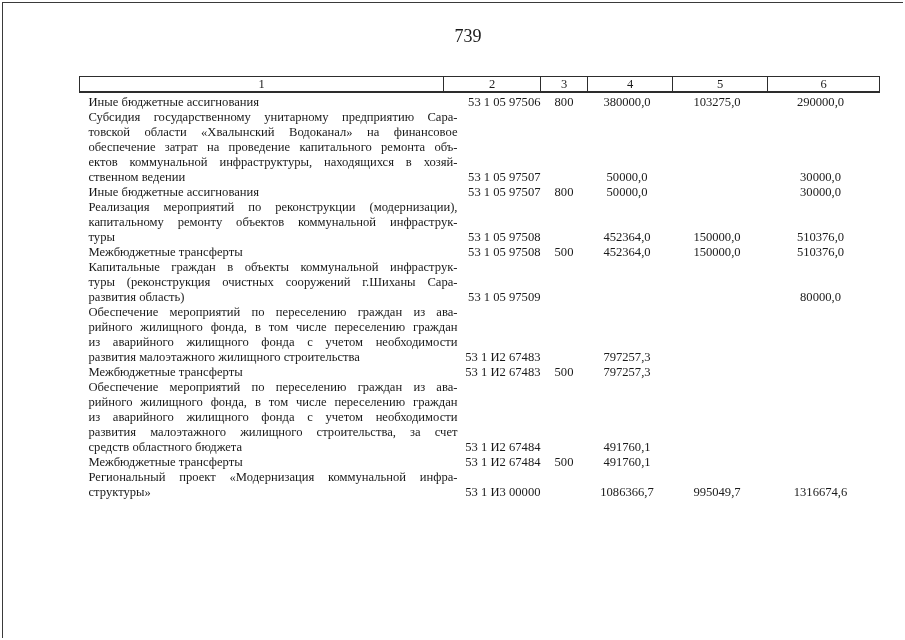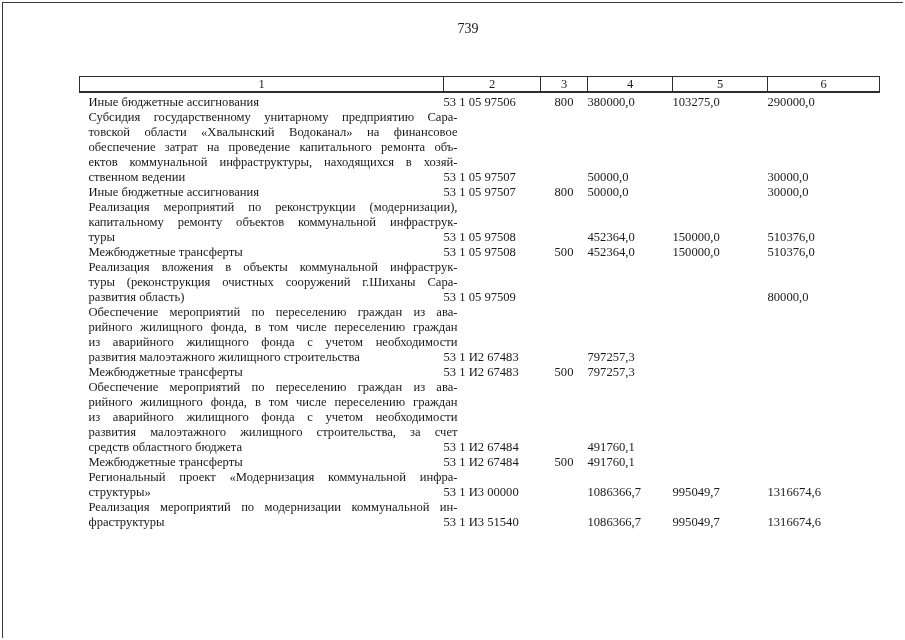--- a/index.html
+++ b/index.html
@@ -22,25 +22,25 @@
     background: #3a3a3a;
   }
   .edge-line-left {
     position: absolute;
     top: 2px; left: 2px;
     width: 1px; height: 636px;
     background: #3a3a3a;
   }
   .page-number {
     position: absolute;
-    top: 21px;
+    top: 29px;
     left: 79px;
     width: 778px;
     text-align: center;
-    font-size: 14px;
+    font-size: 18px;
     line-height: 15px;
   }
   table.budget-table {
     position: absolute;
     top: 76px;
     left: 79px;
     width: 800px;
     border-collapse: collapse;
     table-layout: fixed;
     font-size: 12.6px;
@@ -70,24 +70,24 @@
   }
   .jline {
     text-align: justify;
     text-align-last: justify;
     white-space: normal;
   }
   .lline {
     text-align: left;
     white-space: nowrap;
   }
-  td.c2 { text-align: left; white-space: nowrap; }
+  td.c2 { text-align: right; white-space: nowrap; }
   td.c3 { text-align: center; white-space: nowrap; }
   td.c4, td.c5, td.c6 {
-    text-align: left;
+    text-align: center;
     padding-right: 6px;
     white-space: nowrap;
     font-family: Liberation Serif, serif;
   }
 </style>
 </head>
 <body>
 
 <div class="edge-line-top"></div>
 <div class="edge-line-left"></div>
@@ -176,21 +176,21 @@
         </td>
         <td class="c2">53 1 05 97508</td>
         <td class="c3">500</td>
         <td class="c4">452364,0</td>
         <td class="c5">150000,0</td>
         <td class="c6">510376,0</td>
       </tr>
       <tr>
         <td class="c1">
           <div class="name-block">
-            <div class="jline">Реализация вложения в объекты коммунальной инфраструк-</div>
+            <div class="jline">Капитальные граждан в объекты коммунальной инфраструк-</div>
             <div class="jline">туры (реконструкция очистных сооружений г.Шиханы Сара-</div>
             <div class="lline">развития область)</div>
           </div>
         </td>
         <td class="c2">53 1 05 97509</td>
         <td class="c3"></td>
         <td class="c4"></td>
         <td class="c5"></td>
         <td class="c6">80000,0</td>
       </tr>
@@ -255,27 +255,14 @@
             <div class="jline">Региональный проект «Модернизация коммунальной инфра-</div>
             <div class="lline">структуры»</div>
           </div>
         </td>
         <td class="c2">53 1 И3 00000</td>
         <td class="c3"></td>
         <td class="c4">1086366,7</td>
         <td class="c5">995049,7</td>
         <td class="c6">1316674,6</td>
       </tr>
-      <tr>
-        <td class="c1">
-          <div class="name-block">
-            <div class="jline">Реализация мероприятий по модернизации коммунальной ин-</div>
-            <div class="lline">фраструктуры</div>
-          </div>
-        </td>
-        <td class="c2">53 1 И3 51540</td>
-        <td class="c3"></td>
-        <td class="c4">1086366,7</td>
-        <td class="c5">995049,7</td>
-        <td class="c6">1316674,6</td>
-      </tr>
     </tbody>
 </table>
 
 </body></html>

